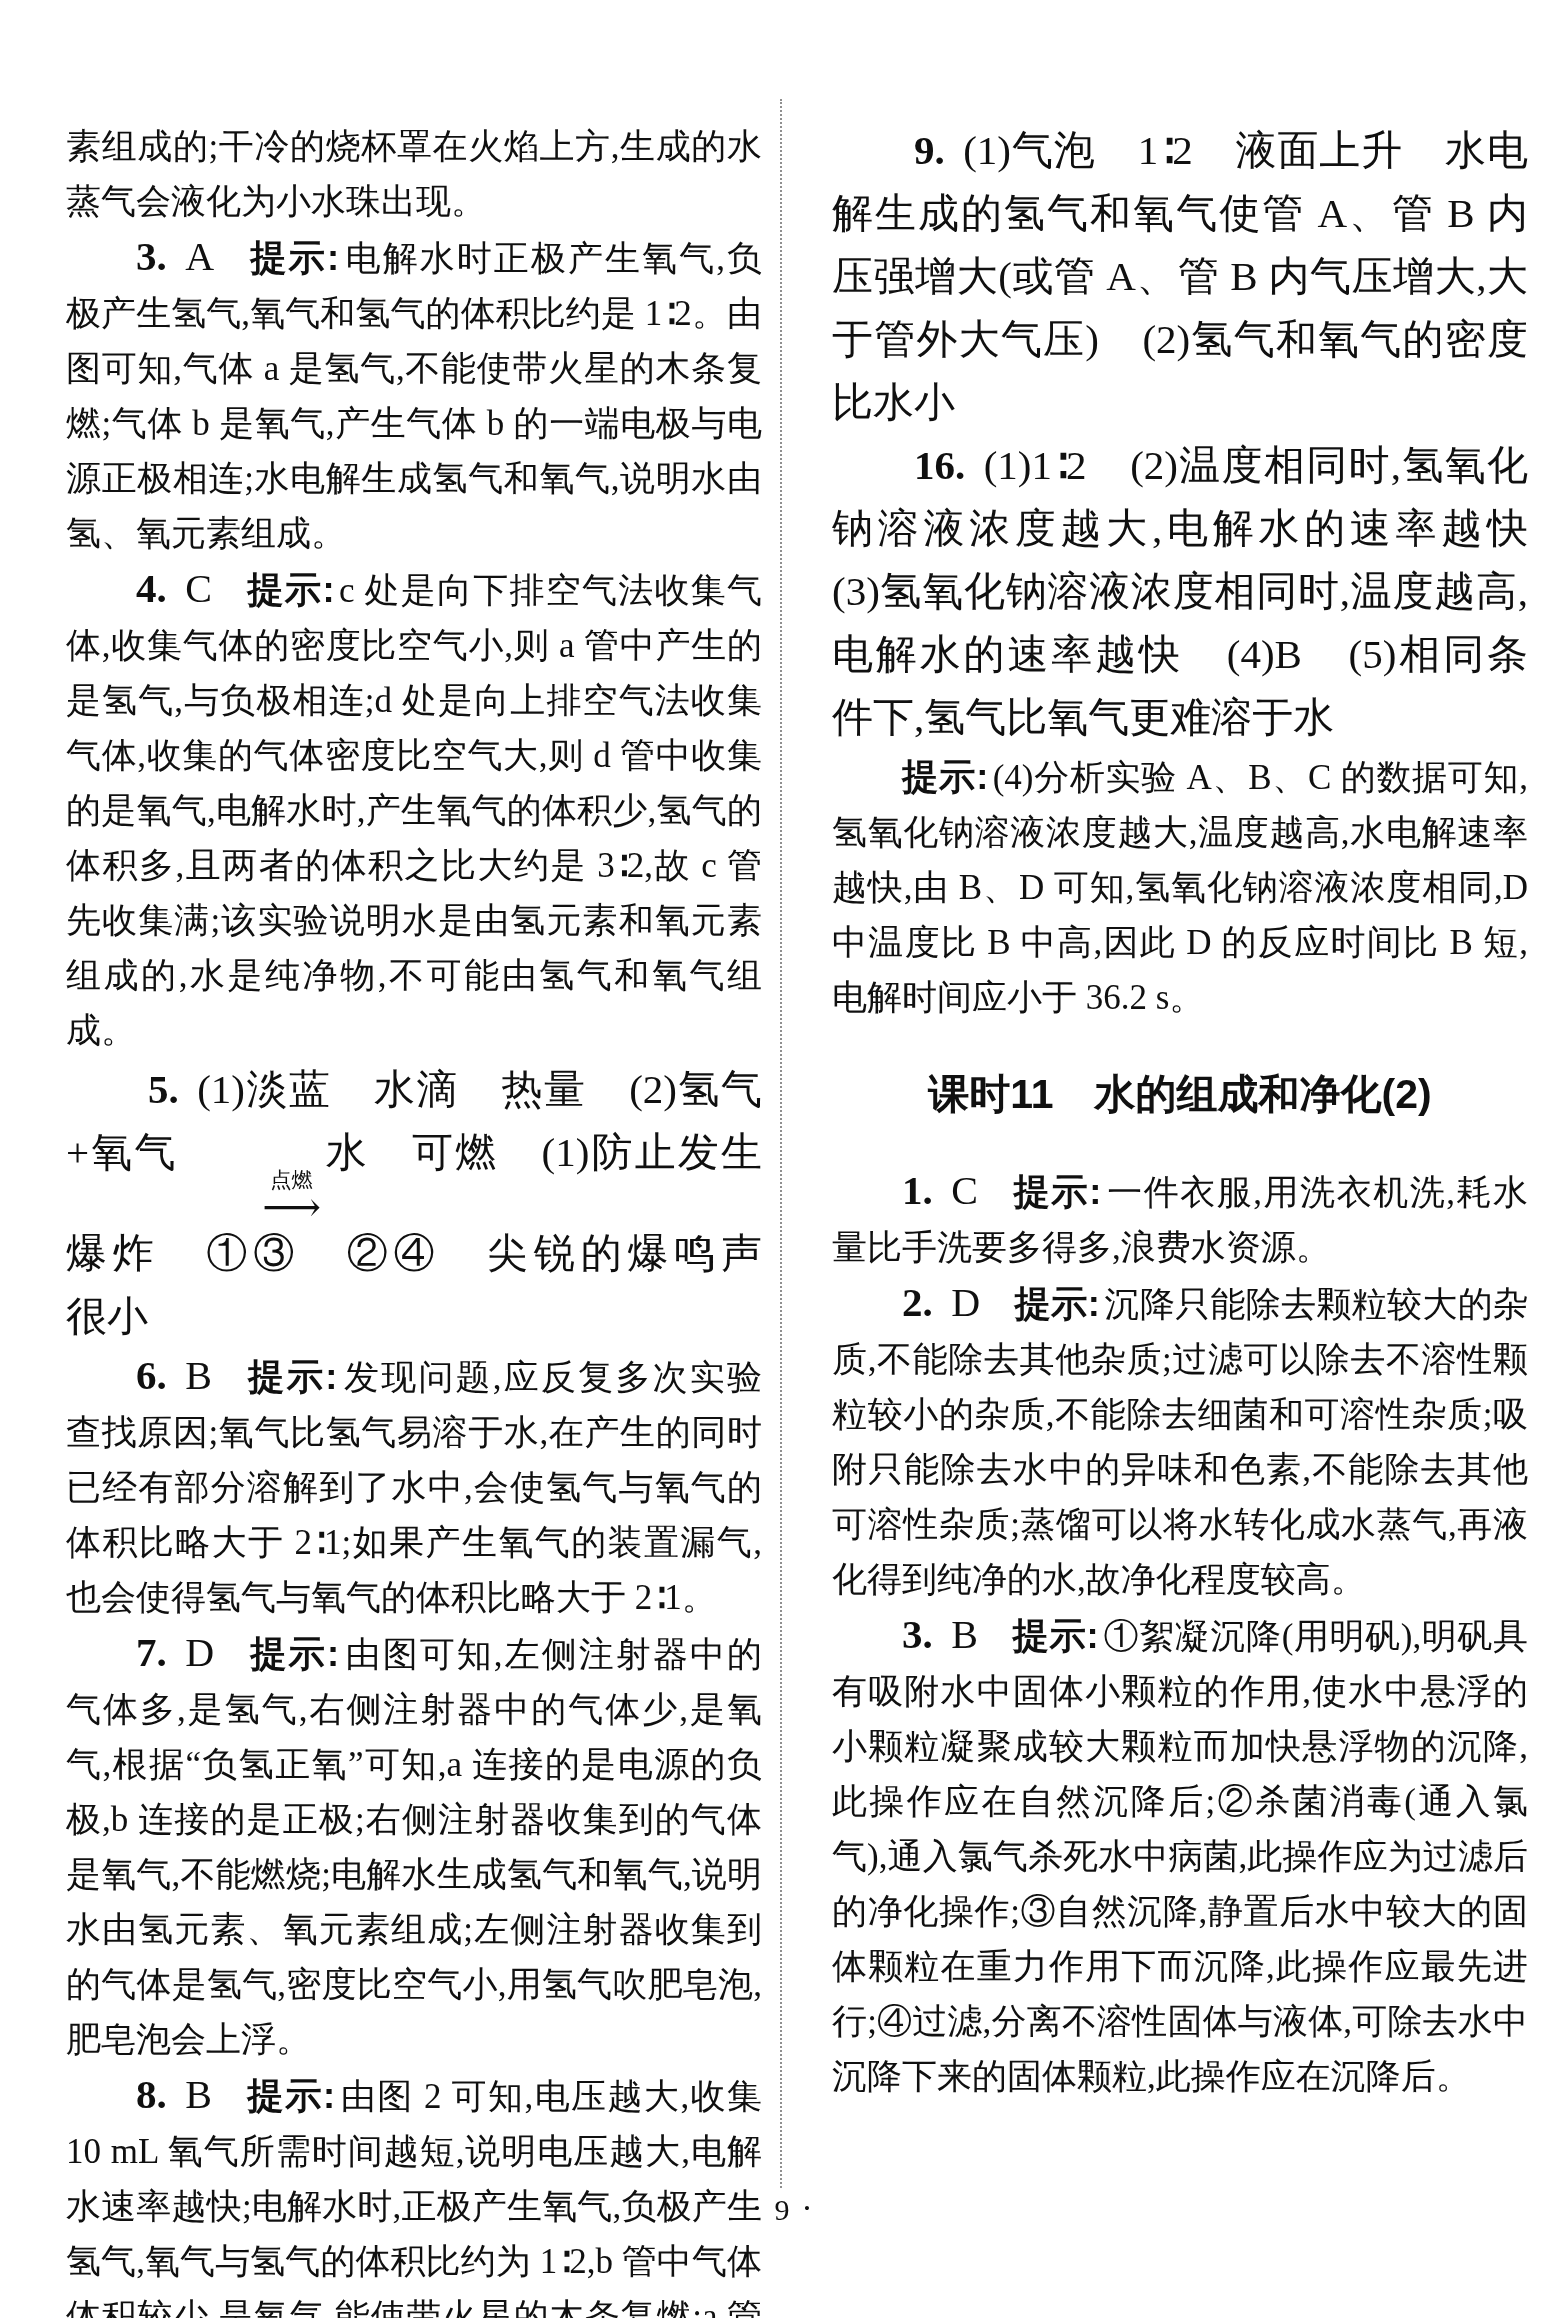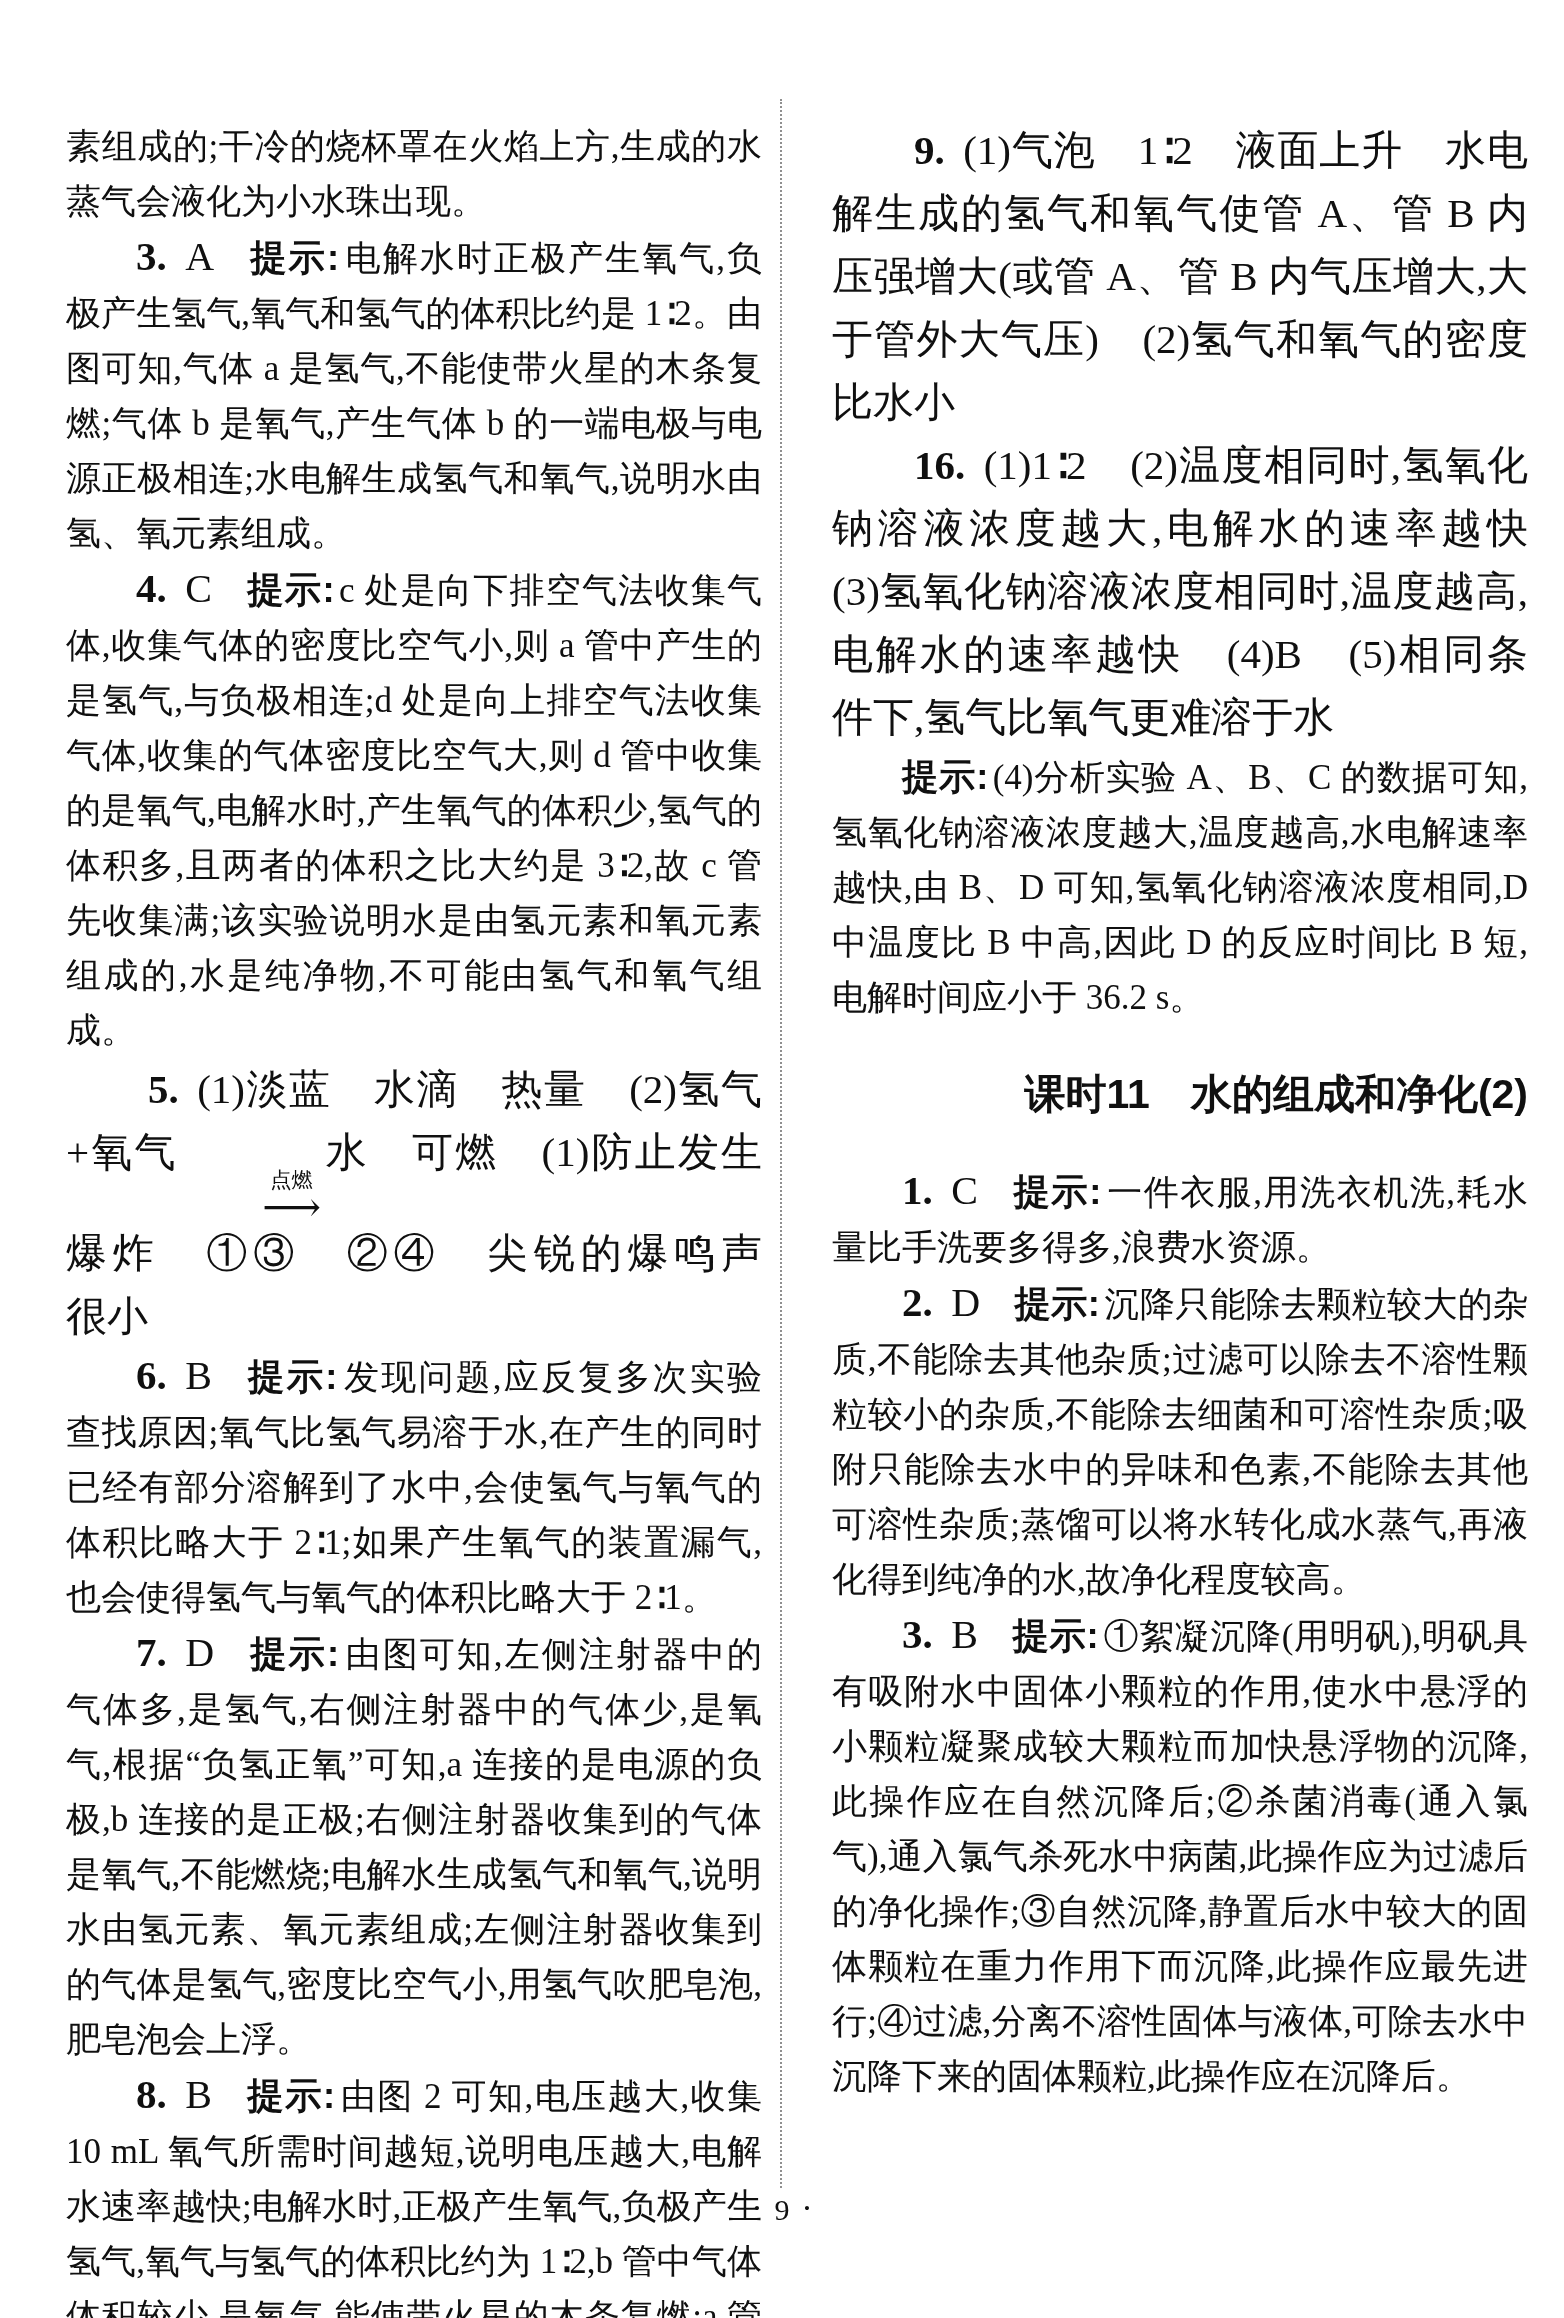--- a/index.html
+++ b/index.html
@@ -26,21 +26,21 @@
     height: 2089px;
     width: 0;
     border-left: 2px dotted #8f8f8f;
   }
   .para { text-indent: 2em; }
   .para.no-indent { text-indent: 0; }
   .hint-size   { font-size: 35px; line-height: 55px; }
   .answer-size { font-size: 41px; line-height: 63px; }
   .heading {
     text-indent: 0;
-    text-align: right;
+    text-align: center;
     font-family: "Liberation Sans", "DejaVu Sans", sans-serif;
     font-weight: 700;
     font-size: 41px;
     line-height: 63px;
     margin: 38px 0 37px 0;
   }
   .seg-qnum   { font-weight: 700; font-size: 41px; margin-right: 0.45em; }
   .seg-letter { font-size: 40px; margin-right: 0.85em; }
   .seg-hint-label {
     font-family: "Liberation Sans", "DejaVu Sans", sans-serif;

